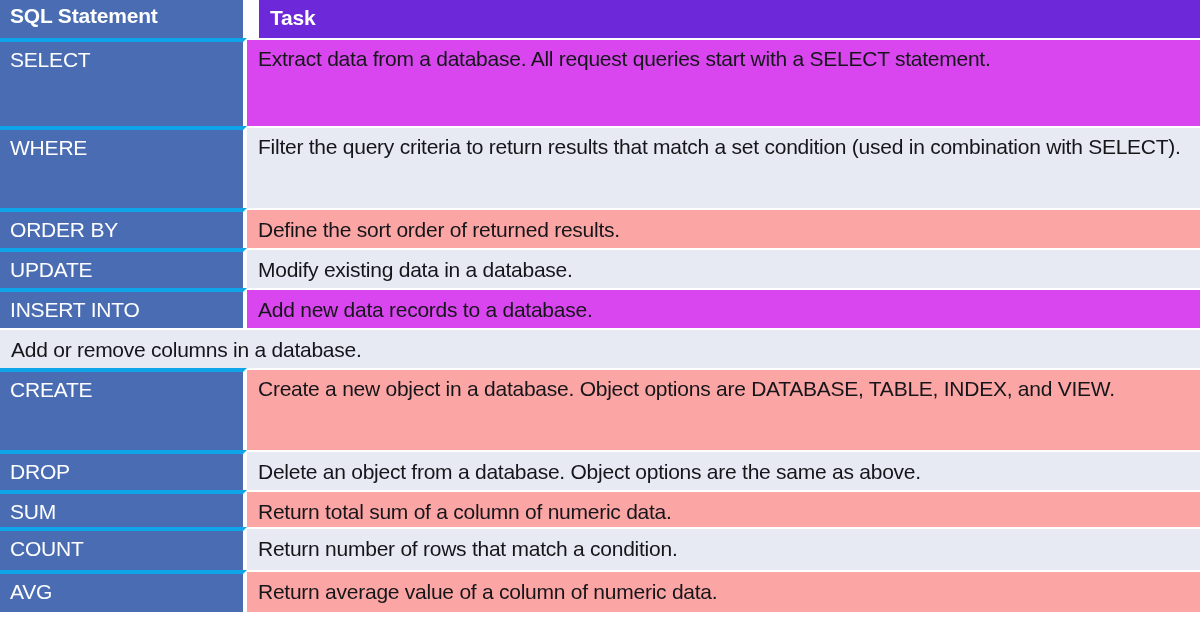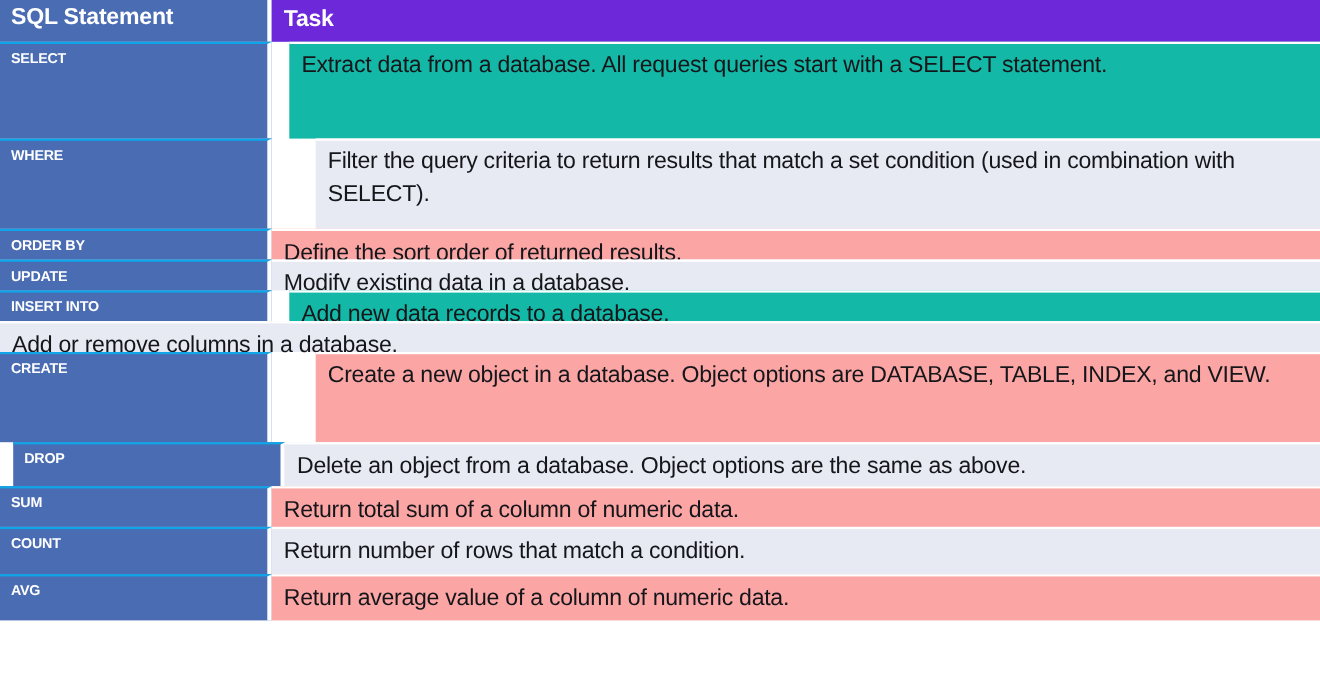--- a/index.html
+++ b/index.html
@@ -29,25 +29,25 @@
     box-sizing: border-box;
     align-items: stretch;
   }
 
   .cell-stmt {
     width: 247px;
     min-width: 247px;
     box-sizing: border-box;
     background: #4a6cb3;
     color: #ffffff;
-    font-weight: bold;
-    font-size: 13px;
+    font-weight: normal;
+    font-size: 21px;
     letter-spacing: -0.2px;
     padding: 5px 0 0 10px;
-    border-top: 2px solid #0ea5e9;
+    border-top: 4px solid #0ea5e9;
     border-right: 4px solid #ffffff;
     line-height: 1.25;
   }
 
   .cell-task {
     flex: 1;
     box-sizing: border-box;
     color: #15161a;
     font-size: 21px;
     letter-spacing: -0.25px;
@@ -63,29 +63,29 @@
     padding-top: 3px;
     font-weight: bold;
     font-size: 21px;
   }
   .row.header .cell-task {
     background: #6d28d9;
     color: #ffffff;
   }
 
   
-  .shade-a .cell-task { background: #14b8a6; margin-left: 16px; }
+  .shade-a .cell-task { background: #d946ef; }
   .shade-b .cell-task { background: #fca5a5; }
   .shade-c .cell-task { background: #e7e9f3; }
 
-  .row.header { height: 38px; }
+  .row.header { height: 38px; gap: 12px; }
   .h-tall   { height: 88px; }
-  .h-tall2  { height: 82px; gap: 40px; }
-  .h-std    { height: 28px; }
-  .h-drop   { height: 40px; padding-left: 12px; }
+  .h-tall2  { height: 82px; }
+  .h-std    { height: 40px; }
+  .h-drop   { height: 40px; }
   .h-sum    { height: 37px; }
   .h-count  { height: 43px; }
   .h-avg    { height: 42px; }
 
   .cell-task.two-line { padding-top: 4px; }
 </style>
 </head>
 <body>
 
 <div id="sql-table">

